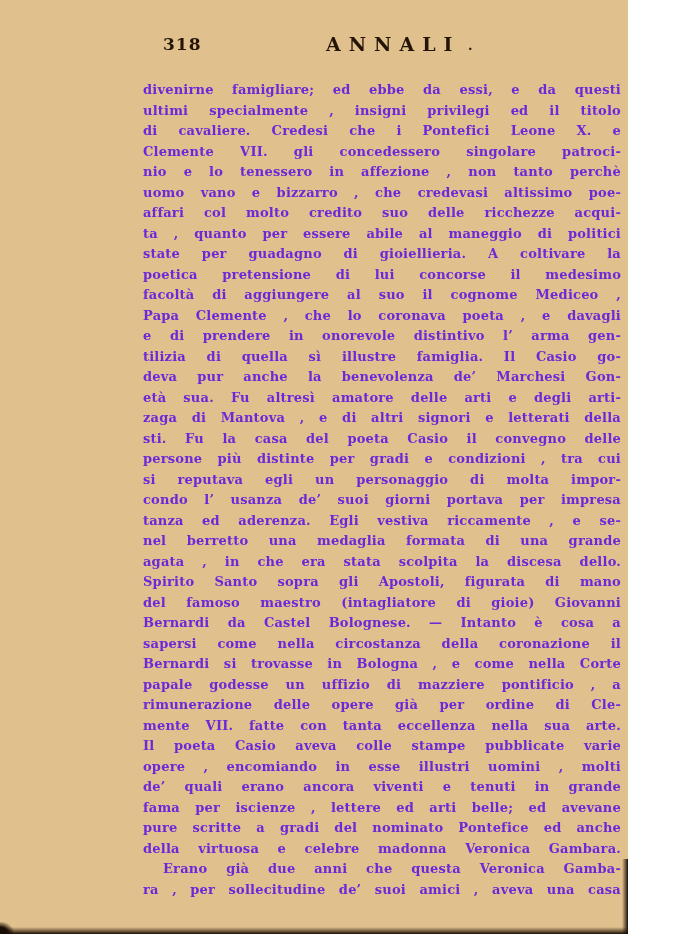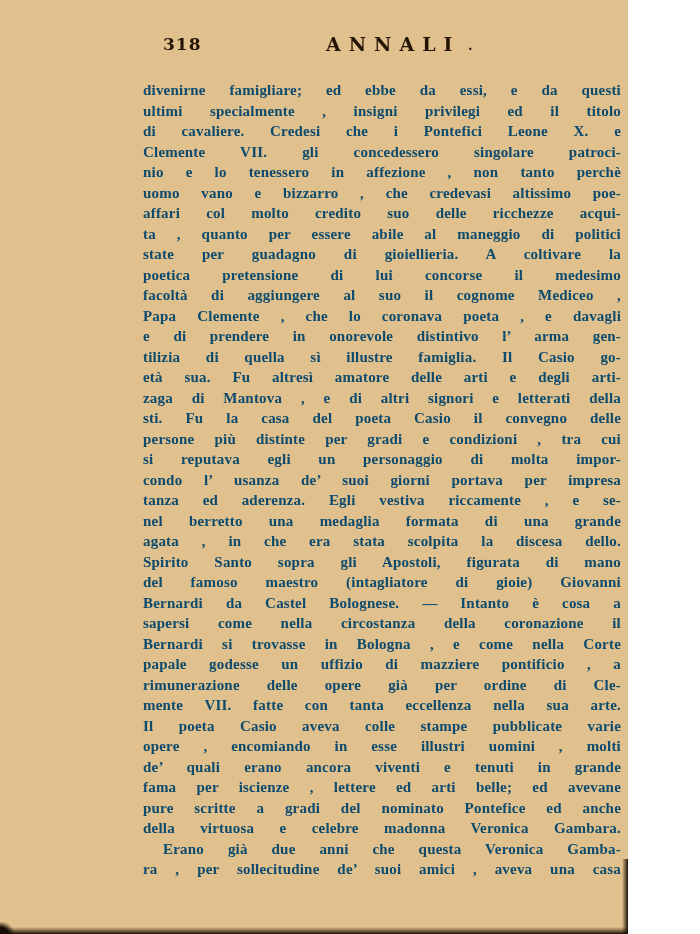--- a/index.html
+++ b/index.html
@@ -22,30 +22,29 @@
   }
   .hdr-mark{
     position:absolute;left:468px;top:38px;
     font-size:13px;font-weight:bold;
   }
   
   .text-block{
     position:absolute;left:143px;top:80px;width:478px;
   }
   .line{
-    font-size:15px;
+    font-size:13px;
     font-weight:bold;
     line-height:20.5px;
     height:20.5px;
     white-space:normal;
     text-align:justify;
     text-align-last:justify;
     letter-spacing:0.2px;
-    color:#0c4a6e;
-    font-family:Liberation Serif, serif;
+    color:#6d28d9;
   }
   .line.indent{ text-indent:20px; }
   
   .shadow-bottom{
     position:absolute;left:0;right:0;bottom:0;height:7px;
     background:linear-gradient(to bottom, rgba(36,21,6,0) 0%, rgba(36,21,6,0.55) 55%, #180e05 100%);
   }
   .shadow-corner-left{
     position:absolute;left:0;bottom:0;width:14px;height:12px;
     background:radial-gradient(ellipse at 0% 100%, #180e05 40%, rgba(24,14,5,0) 75%);
@@ -74,20 +73,21 @@
       <div class="line">nio e lo tenessero in affezione , non tanto perchè</div>
       <div class="line">uomo vano e bizzarro , che credevasi altissimo poe-</div>
       <div class="line">affari col molto credito suo delle ricchezze acqui-</div>
       <div class="line">ta , quanto per essere abile al maneggio di politici</div>
       <div class="line">state per guadagno di gioiellieria. A coltivare la</div>
       <div class="line">poetica pretensione di lui concorse il medesimo</div>
       <div class="line">facoltà di aggiungere al suo il cognome Mediceo ,</div>
       <div class="line">Papa Clemente , che lo coronava poeta , e davagli</div>
       <div class="line">e di prendere in onorevole distintivo l’ arma gen-</div>
       <div class="line">tilizia di quella sì illustre famiglia. Il Casio go-</div>
+      <div class="line">deva pur anche la benevolenza de’ Marchesi Gon-</div>
       <div class="line">età sua. Fu altresì amatore delle arti e degli arti-</div>
       <div class="line">zaga di Mantova , e di altri signori e letterati della</div>
       <div class="line">sti. Fu la casa del poeta Casio il convegno delle</div>
       <div class="line">persone più distinte per gradi e condizioni , tra cui</div>
       <div class="line">si reputava egli un personaggio di molta impor-</div>
       <div class="line">condo l’ usanza de’ suoi giorni portava per impresa</div>
       <div class="line">tanza ed aderenza. Egli vestiva riccamente , e se-</div>
       <div class="line">nel berretto una medaglia formata di una grande</div>
       <div class="line">agata , in che era stata scolpita la discesa dello.</div>
       <div class="line">Spirito Santo sopra gli Apostoli, figurata di mano</div>

